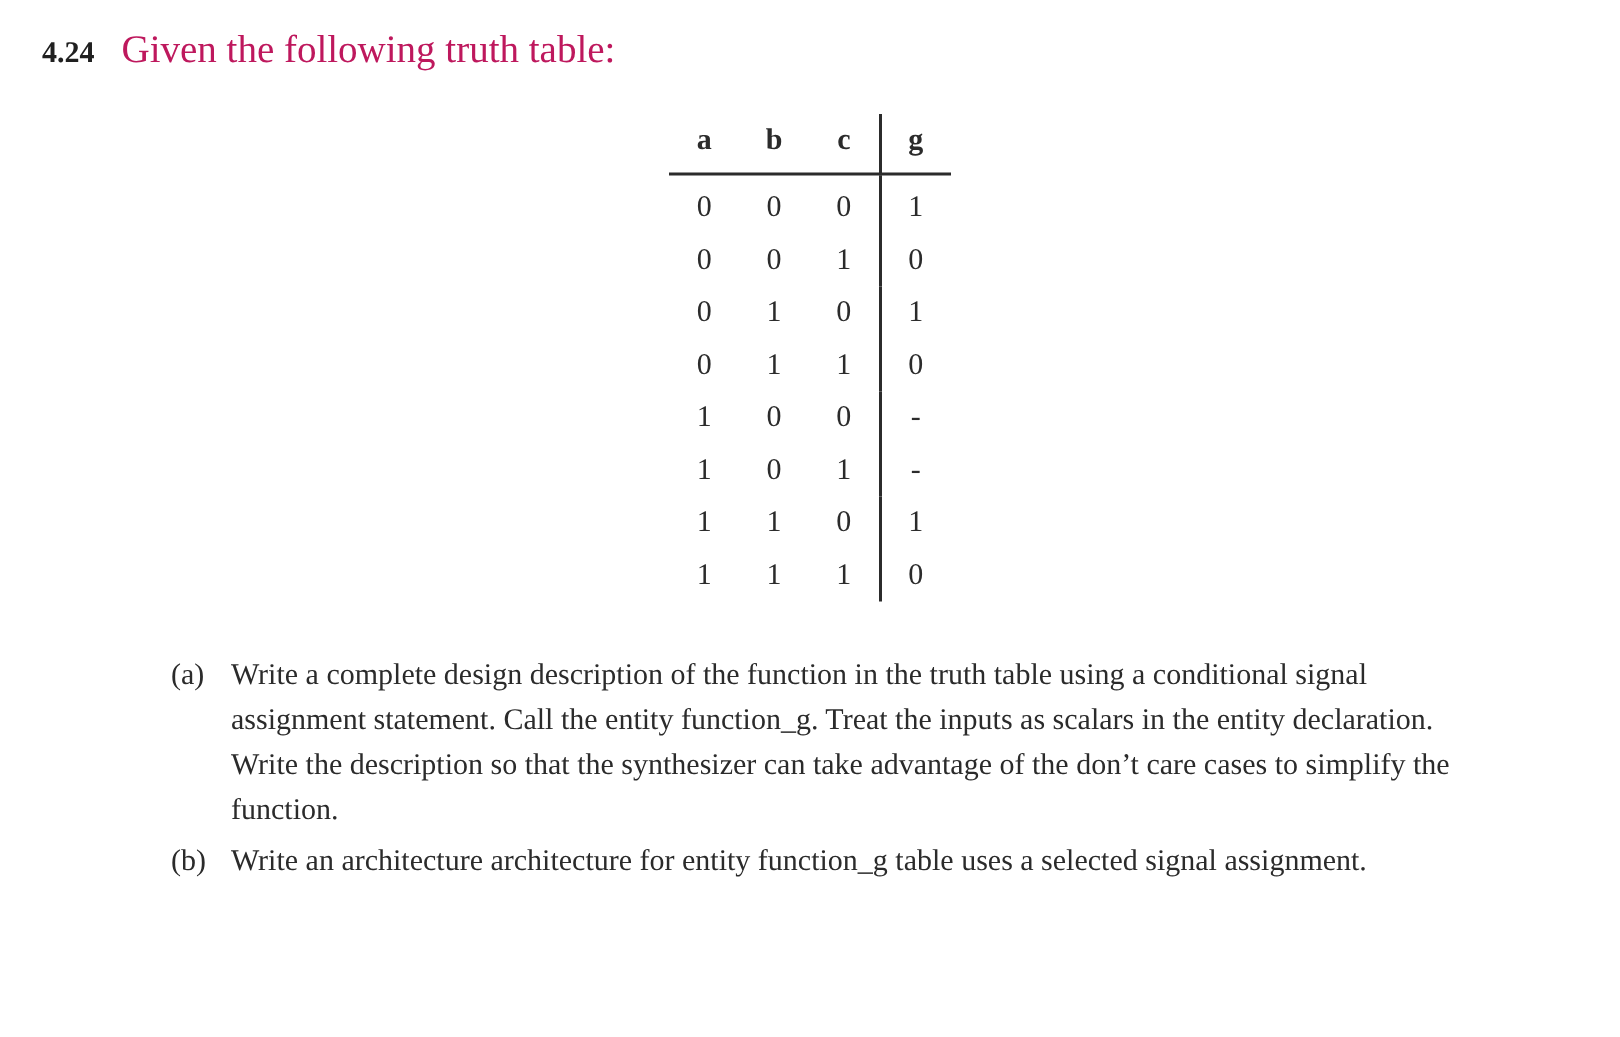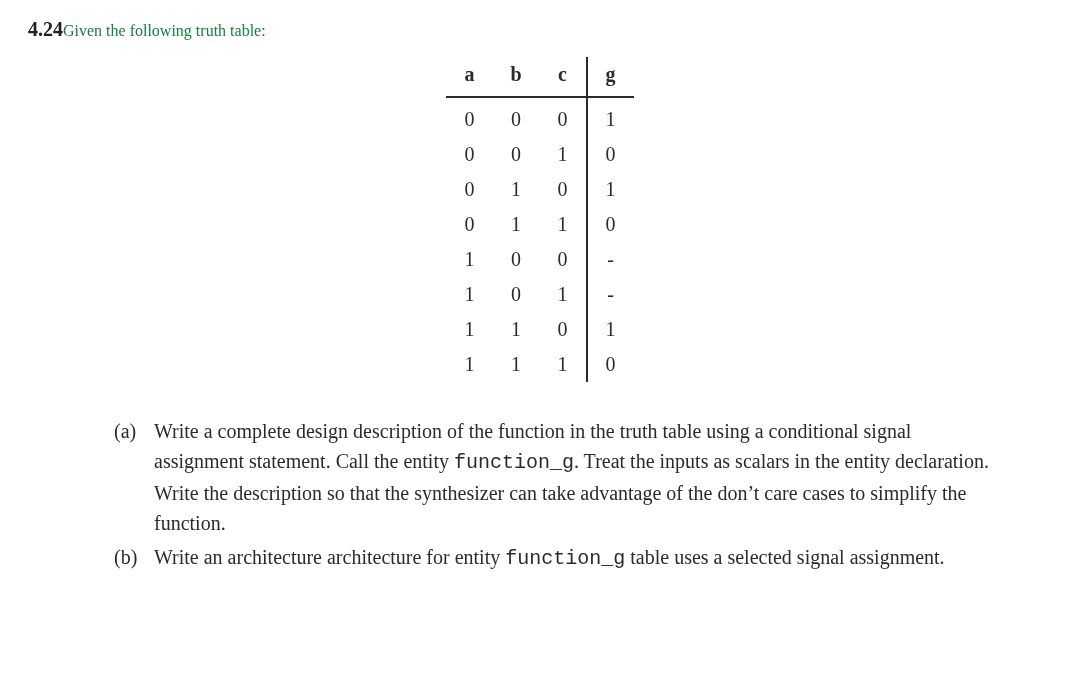--- a/index.html
+++ b/index.html
@@ -8,32 +8,33 @@
     background: #ffffff;
     font-family: Georgia, 'Times New Roman', serif;
     color: #2b2b2b;
     width: 1080px;
     box-sizing: border-box;
   }
 
   .problem-header {
     display: flex;
     align-items: baseline;
-    margin-bottom: 16px;
+    gap: 18px;
+    margin-bottom: 28px;
   }
 
   .problem-number {
     font-weight: bold;
     font-size: 20px;
     color: #202020;
   }
 
   .problem-intro {
-    font-size: 16px;
-    color: #15803d;
+    font-size: 26px;
+    color: #be185d;
   }
 
   .truth-table-wrapper {
     display: flex;
     justify-content: center;
     margin: 10px 0 34px 0;
   }
 
   table.truth {
     border-collapse: collapse;
@@ -83,21 +84,21 @@
 
   .part-label {
     min-width: 28px;
   }
 
   .part-text {
     flex: 1;
   }
 
   .mono {
-    font-family: Liberation Mono, monospace;
+    font-family: Liberation Serif, serif;
   }
 </style>
 </head>
 <body>
 
 <div class="problem-header">
   <span class="problem-number">4.24</span>
   <span class="problem-intro">Given the following truth table:</span>
 </div>
 

